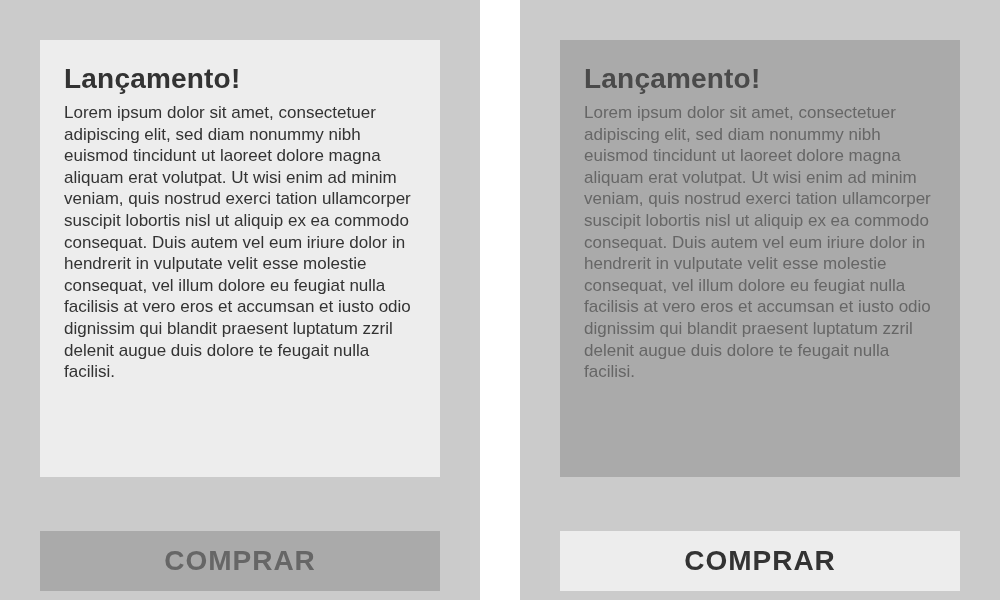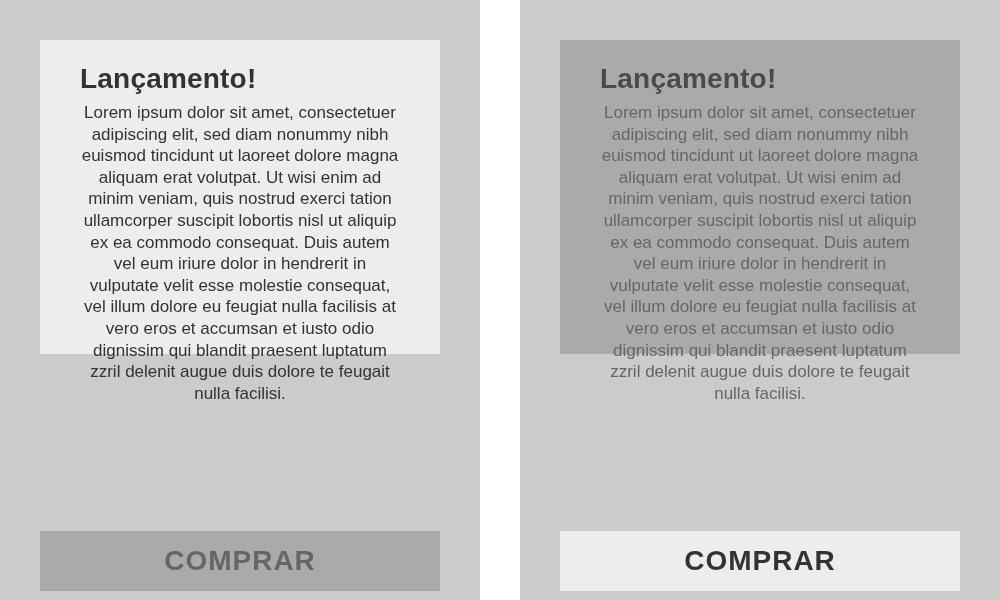--- a/index.html
+++ b/index.html
@@ -1,22 +1,22 @@
 <!DOCTYPE html>
 <html><head>
 <meta charset="utf-8">
 <style>
   html,body{margin:0;padding:0;}
   body{width:1000px;height:600px;background:#fff;position:relative;overflow:hidden;font-family:"Liberation Sans",sans-serif;}
   .panel{position:absolute;top:0;width:480px;height:600px;background:#cbcbcb;}
   .panel.left{left:0;}
   .panel.right{left:520px;}
-  .card{position:absolute;left:40px;top:40px;width:400px;height:314px;box-sizing:border-box;padding:22px 40px;}
+  .card{position:absolute;left:40px;top:40px;width:400px;height:437px;box-sizing:border-box;padding:22px 24px;}
   .card h1{margin:0 0 6px 0;font-size:28px;font-weight:bold;line-height:34px;letter-spacing:0.2px;}
-  .card p{margin:0;font-size:17px;line-height:21.6px;text-align:center;}
+  .card p{margin:0;font-size:17px;line-height:21.6px;}
   .btn{position:absolute;left:40px;top:500px;width:400px;height:60px;display:flex;align-items:center;justify-content:center;font-size:28px;font-weight:bold;letter-spacing:1px;margin-top:31px;}
   .left .card{background:#ededed;color:#333;}
   .left .btn{background:#aaaaaa;color:#666;}
   .right .card{background:#aaaaaa;color:#666;}
   .right .card h1{color:#4a4a4a;}
   .right .btn{background:#ededed;color:#333;}
 </style>
 </head>
 <body>
 

